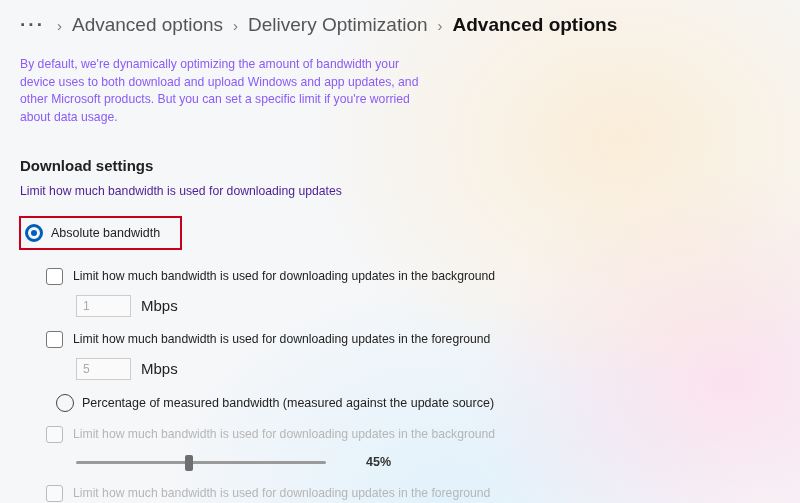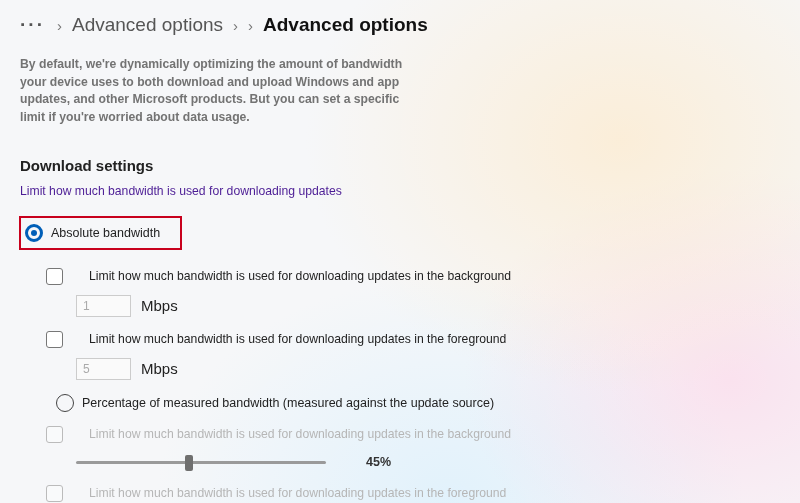--- a/index.html
+++ b/index.html
@@ -23,24 +23,23 @@
     color: #555;
     margin-bottom: 20px;
   }
   .breadcrumb .ell { font-weight: 700; letter-spacing: 2px; margin-right:2px; }
   .breadcrumb .chev { font-size: 15px; color: #777; }
   .breadcrumb .crumb { color: #555; }
   .breadcrumb .crumb.current { color: #111; font-weight: 600; }
   .desc {
     font-size: 12.2px;
     line-height: 1.45;
-    color: #737373;
+    color: #8b5cf6;
     max-width: 400px;
     margin-bottom: 30px;
-    font-weight: bold;
   }
   .section-h {
     font-size: 15px;
     font-weight: 700;
     margin-bottom: 10px;
   }
   .sub-desc {
     font-size: 12.2px;
     color: #4c1d95;
     margin-bottom: 18px;
@@ -70,21 +69,21 @@
   .radio-outer.selected {
     border: 3px solid #005fb8;
   }
   .radio-outer.selected::after {
     content:""; width:6px; height:6px; border-radius:50%; background:#005fb8; display:block;
   }
   .indent1 { margin-left: 26px; }
   .check-row {
     display: flex;
     align-items: center;
-    gap: 26px;
+    gap: 10px;
     font-size: 12.2px;
     color: #222;
     margin-bottom: 10px;
   }
   .checkbox {
     width: 17px; height: 17px; border-radius: 3px;
     border: 1px solid #777; background: #fff; flex-shrink:0;
   }
   .checkbox.disabled { border-color: #bbb; background: rgba(255,255,255,0.4); }
   .value-row {
@@ -128,20 +127,21 @@
 <body>
 
 
 
 
 <div class="breadcrumb">
   <span class="ell">···</span>
   <span class="chev">›</span>
   <span class="crumb">Advanced options</span>
   <span class="chev">›</span>
+  <span class="crumb">Delivery Optimization</span>
   <span class="chev">›</span>
   <span class="crumb current">Advanced options</span>
 </div>
 
 
 <p class="desc">By default, we're dynamically optimizing the amount of bandwidth your device uses to both download and upload Windows and app updates, and other Microsoft products. But you can set a specific limit if you're worried about data usage.</p>
 
 
 <h2 class="section-h">Download settings</h2>
 <p class="sub-desc">Limit how much bandwidth is used for downloading updates</p>

